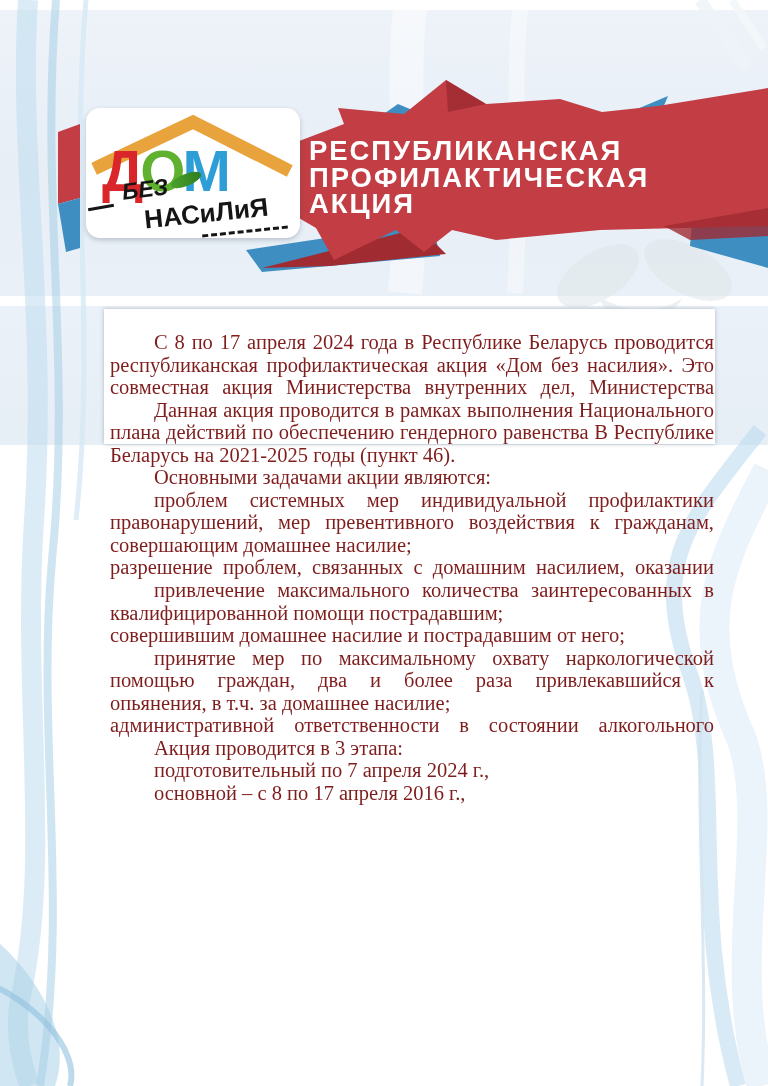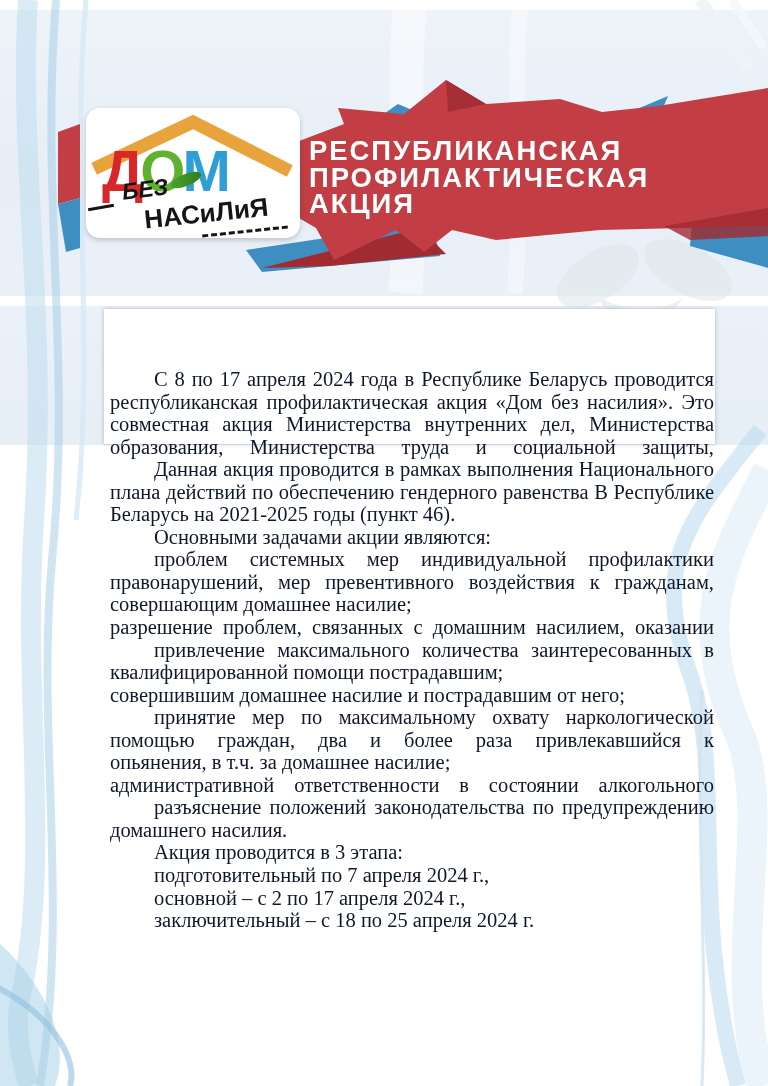--- a/index.html
+++ b/index.html
@@ -32,22 +32,22 @@
   .bez{position:absolute;left:36px;top:68px;font-family:"Liberation Sans", sans-serif;
        font-weight:700;font-style:italic;font-size:23px;color:#151515;transform:rotate(-7deg);}
   .nas{position:absolute;left:58px;top:90px;font-family:"Liberation Sans", sans-serif;
        font-weight:700;font-size:26px;color:#151515;transform:rotate(-6deg);letter-spacing:0px;white-space:nowrap;}
   .dash-a{position:absolute;left:2px;top:98px;width:26px;height:3px;background:#151515;transform:rotate(-10deg);}
   .dash-b{position:absolute;left:116px;top:122px;width:86px;border-top:3px dashed #151515;transform:rotate(-6deg);}
 
   
   .parabox{position:absolute;left:104px;top:309px;width:611px;height:135px;background:#ffffff;
            box-shadow:0 0 4px rgba(100,110,125,.45);}
-  .doc{position:absolute;left:110px;top:331px;width:604px;color:#0f172a;
-       font-size:20.5px;line-height:22.55px;margin-top:37px;}
+  .doc{position:absolute;left:110px;top:331px;width:604px;color:#7f1d1d;
+       font-size:20.5px;line-height:22.55px;}
   .para{margin:0;}
   .tline{white-space:nowrap;text-align:justify;text-align-last:justify;}
   .tline.indent{padding-left:44px;}
   .tline.last{text-align-last:left;}
 </style>
 </head>
 <body>
 
 <div class="page">
 
@@ -111,21 +111,20 @@
     <div class="dash-b"></div>
   </div>
 
   <div class="parabox"></div>
 
   <div class="doc">
       <div class="para">
         <div class="tline indent">С 8 по 17 апреля 2024 года в Республике Беларусь проводится</div>
         <div class="tline">республиканская профилактическая акция «Дом без насилия». Это</div>
         <div class="tline">совместная акция Министерства внутренних дел, Министерства</div>
-        <div class="tline">образования, Министерства труда и социальной защиты,</div>
       </div>
       <div class="para">
         <div class="tline indent">Данная акция проводится в рамках выполнения Национального</div>
         <div class="tline">плана действий по обеспечению гендерного равенства В Республике</div>
         <div class="tline last">Беларусь на 2021-2025 годы (пункт 46).</div>
       </div>
       <div class="para">
         <div class="tline indent last">Основными задачами акции являются:</div>
       </div>
       <div class="para">
@@ -141,30 +140,23 @@
       <div class="para">
         <div class="tline last">совершившим домашнее насилие и пострадавшим от него;</div>
       </div>
       <div class="para">
         <div class="tline indent">принятие мер по максимальному охвату наркологической</div>
         <div class="tline">помощью граждан, два и более раза привлекавшийся к</div>
         <div class="tline last">опьянения, в т.ч. за домашнее насилие;</div>
         <div class="tline">административной ответственности в состоянии алкогольного</div>
       </div>
       <div class="para">
-        <div class="tline indent">разъяснение положений законодательства по предупреждению</div>
-        <div class="tline last">домашнего насилия.</div>
-      </div>
-      <div class="para">
         <div class="tline indent last">Акция проводится в 3 этапа:</div>
       </div>
       <div class="para">
         <div class="tline indent last">подготовительный по 7 апреля 2024 г.,</div>
       </div>
       <div class="para">
-        <div class="tline indent last">основной – с 2 по 17 апреля 2024 г.,</div>
-      </div>
-      <div class="para">
-        <div class="tline indent last">заключительный – с 18 по 25 апреля 2024 г.</div>
+        <div class="tline indent last">основной – с 8 по 17 апреля 2016 г.,</div>
       </div>
     </div>
 
 </div>
 
 </body></html>

